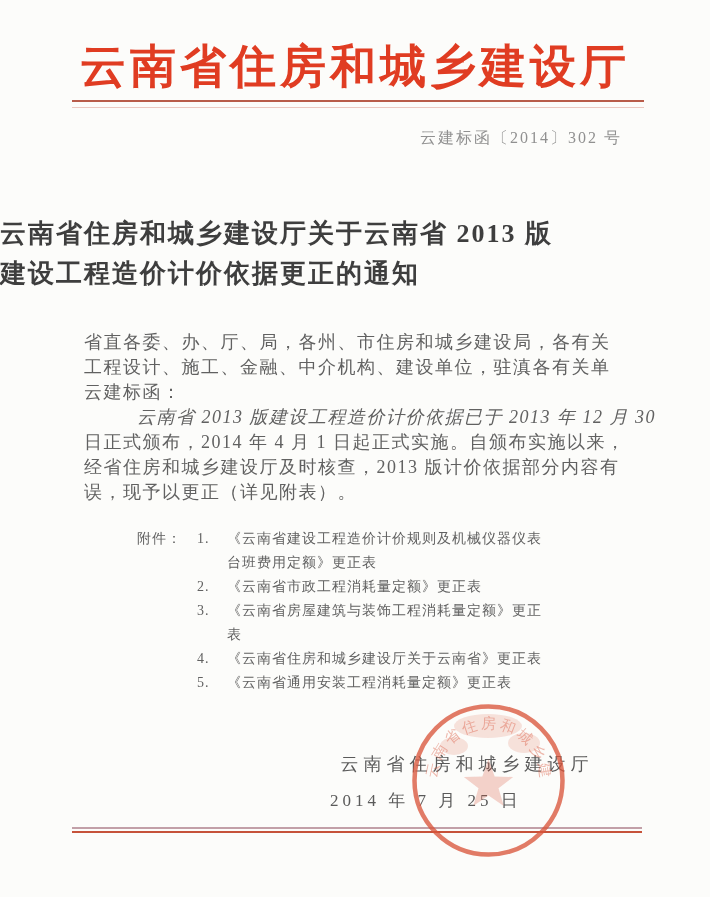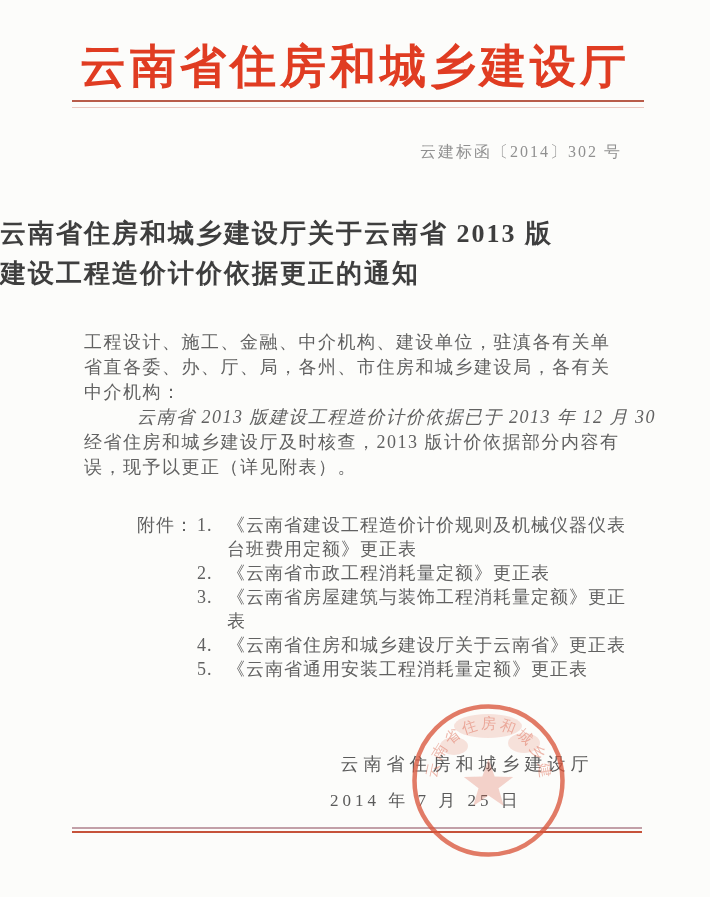--- a/index.html
+++ b/index.html
@@ -31,21 +31,21 @@
   }
   .rule-top-2 {
     position: absolute;
     top: 107px; left: 72px; width: 572px; height: 1px;
     background: #ecc8c1;
   }
 
   
   .doc-number {
     position: absolute;
-    top: 142px; right: 88px;
+    top: 128px; right: 88px;
     font-size: 16px;
     letter-spacing: 2px;
     color: var(--doc-number-text, #909090);
     white-space: nowrap;
   }
 
   
   .notice-title {
     position: absolute;
     top: 214px; left: 0; right: 0;
@@ -66,23 +66,23 @@
     line-height: 25px;
     letter-spacing: 1.5px;
     color: var(--body-text, #616161);
   }
   .body-text .line { white-space: nowrap; }
   .body-text .indent { padding-left: 53px; font-style: italic; }
 
   
   .attachments {
     position: absolute;
-    top: 513px; left: 137px;
+    top: 527px; left: 137px;
     display: flex;
-    font-size: 18px;
+    font-size: 14px;
     line-height: 24px;
     letter-spacing: 1px;
     color: var(--body-text, #616161);
   }
   .att-label { width: 60px; flex: 0 0 auto; white-space: nowrap; }
   .att-items { flex: 1; }
   .att-item { display: flex; }
   .att-num { width: 30px; flex: 0 0 auto; }
   .att-line { white-space: nowrap; }
 
@@ -158,24 +158,25 @@
   <div class="rule-top-2"></div>
 
   <div class="doc-number">云建标函〔2014〕302 号</div>
 
   <div class="notice-title">
     <div>云南省住房和城乡建设厅关于云南省 2013 版</div>
     <div>建设工程造价计价依据更正的通知</div>
   </div>
 
   <div class="body-text">
+    <div class="line">省直各委、办、厅、局，各州、市住房和城乡建设局，各有关</div>
     <div class="line">工程设计、施工、金融、中介机构、建设单位，驻滇各有关单</div>
-    <div class="line">省直各委、办、厅、局，各州、市住房和城乡建设局，各有关</div>
-    <div class="line">中介机构：</div>
+    <div class="line">云建标函：</div>
     <div class="line indent">云南省 2013 版建设工程造价计价依据已于 2013 年 12 月 30</div>
+    <div class="line">日正式颁布，2014 年 4 月 1 日起正式实施。自颁布实施以来，</div>
     <div class="line">经省住房和城乡建设厅及时核查，2013 版计价依据部分内容有</div>
     <div class="line">误，现予以更正（详见附表）。</div>
   </div>
 
   <div class="attachments">
     <span class="att-label">附件：</span>
     <div class="att-items">
       <div class="att-item">
         <span class="att-num">1.</span>
         <div>

